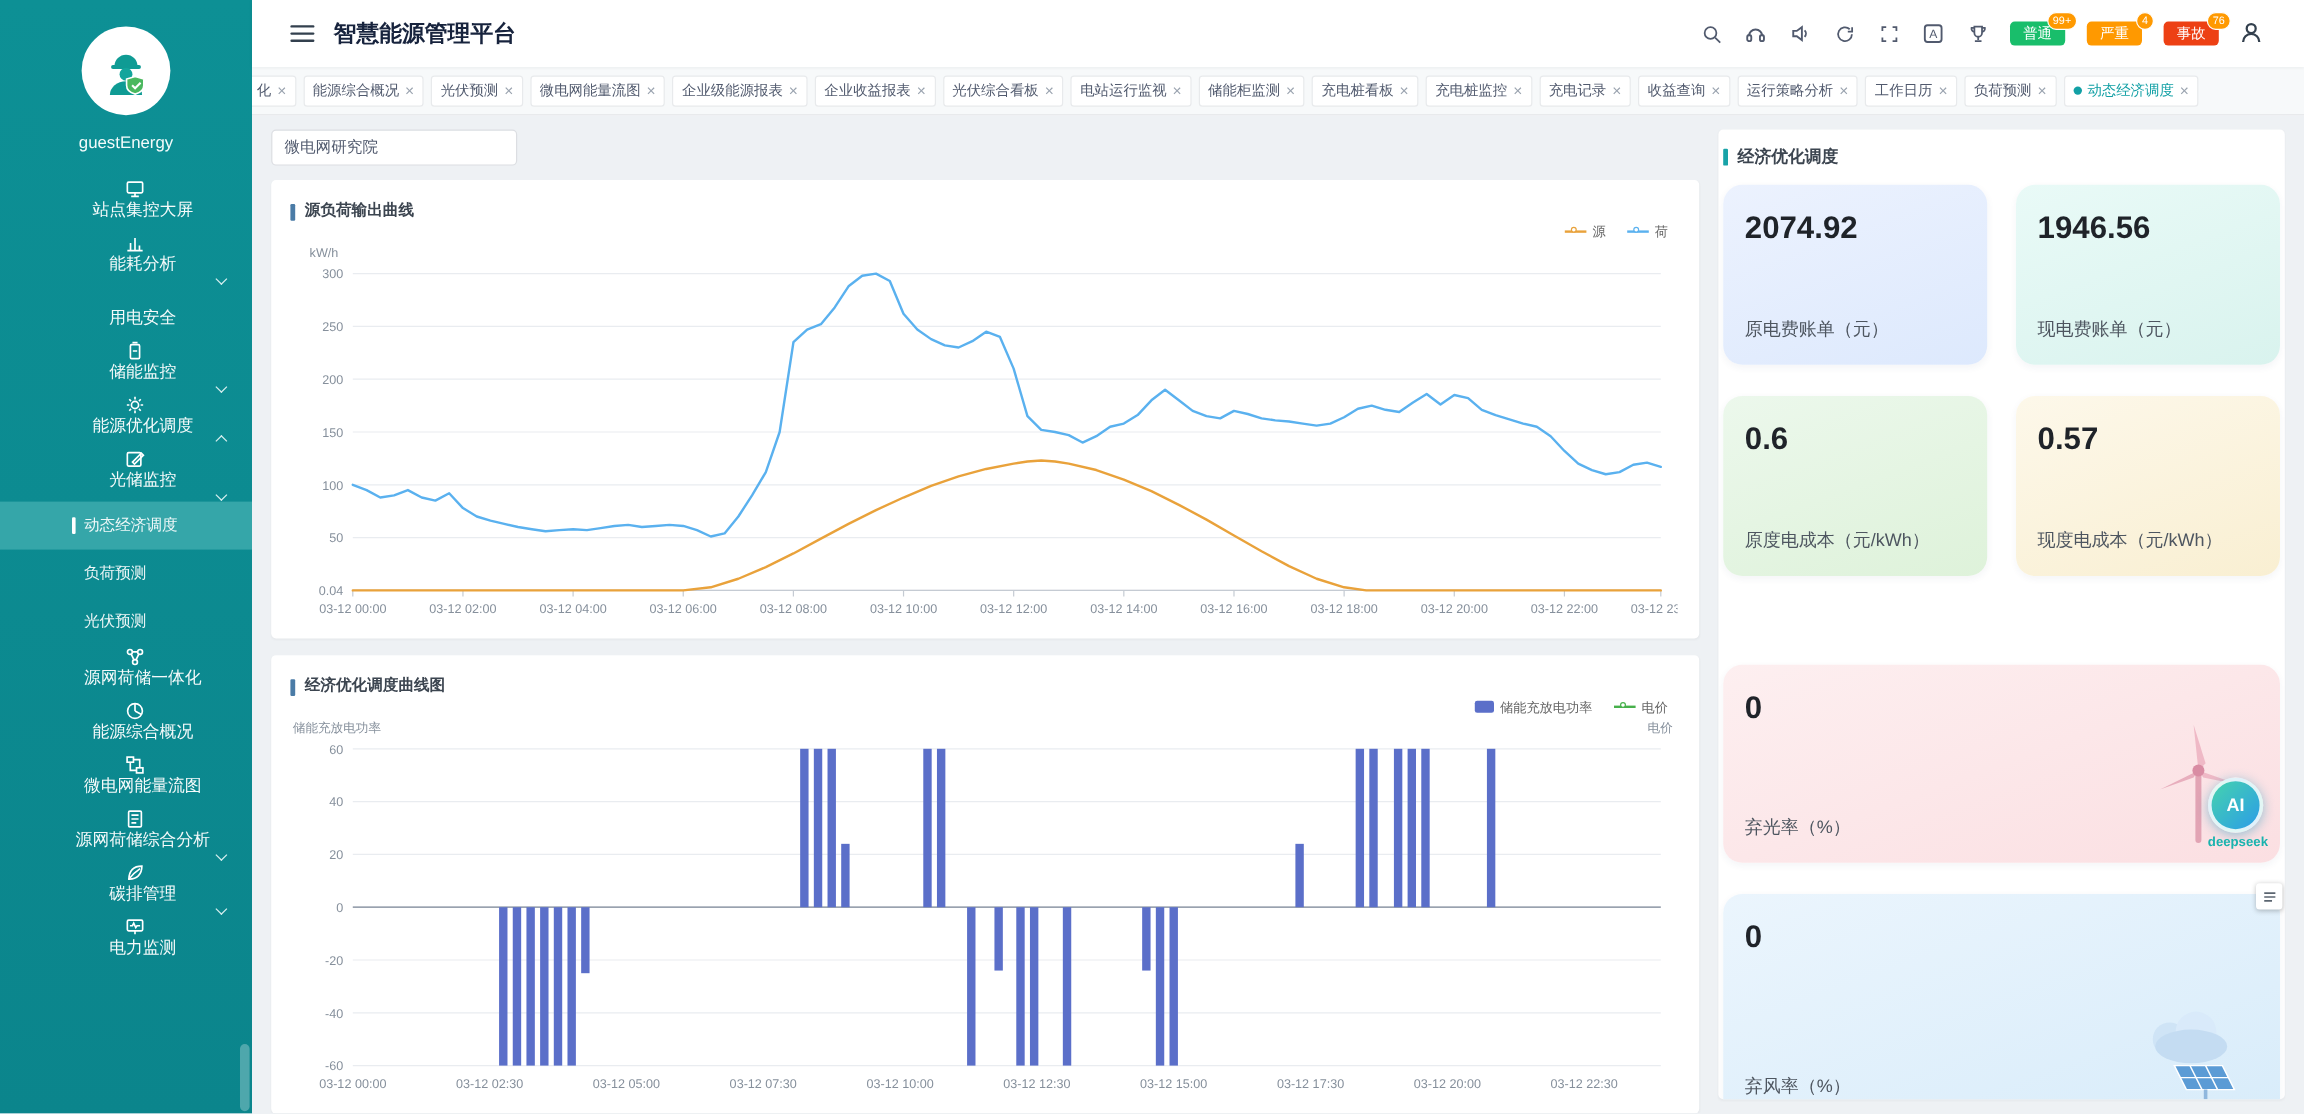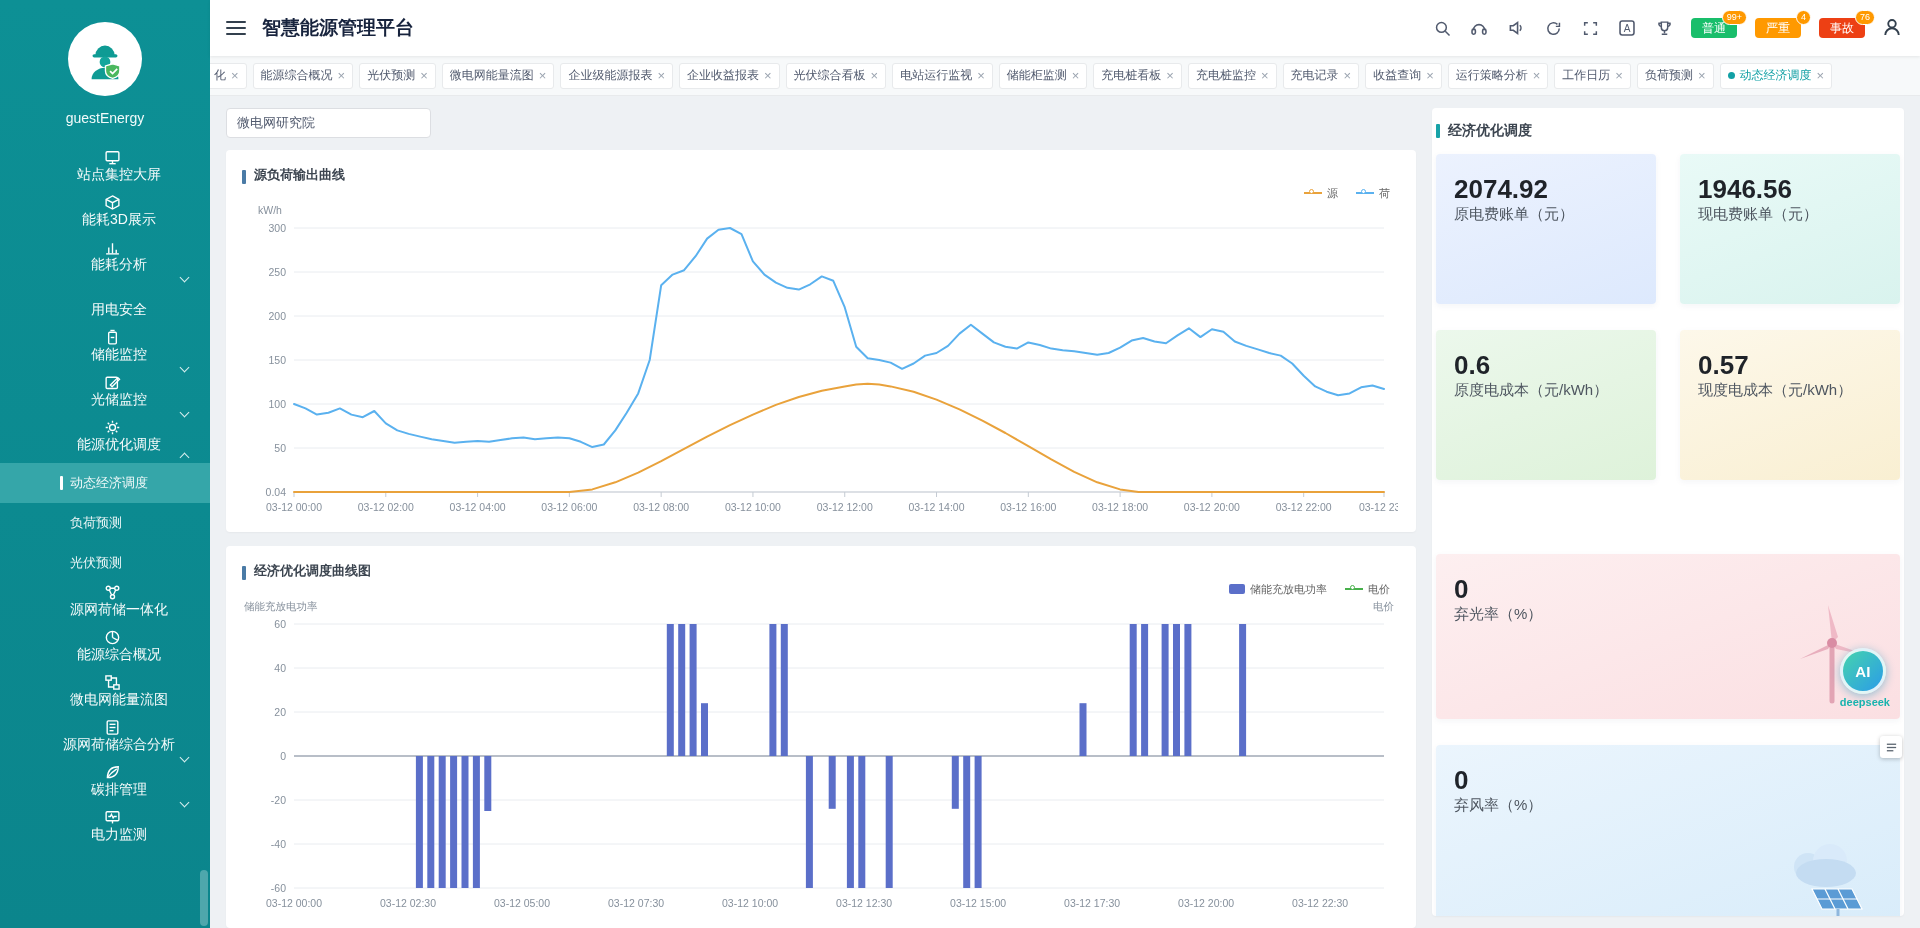--- a/index.html
+++ b/index.html
@@ -26,21 +26,21 @@
   .submenu { }
   .sub-item { height:40px; display:flex; align-items:center; padding-left:70px; font-size:13px;
     color:rgba(255,255,255,.92); cursor:pointer; }
   .sub-item.active { background:#35a6a9; padding-left:60px; }
   .active-bar { width:3px; height:14px; background:#fff; border-radius:1px; margin-right:7px; }
   .scroll-thumb { position:absolute; right:2px; bottom:2px; width:8px; height:56px;
     background:rgba(255,255,255,.28); border-radius:4px; }
 
   
   .main { flex:1; display:flex; flex-direction:column; min-width:0; }
-  .topbar { height:56px; background:#fff; display:flex; align-items:center; padding:0 16px;
+  .topbar { height:56px; background:#fff; display:flex; align-items:center; padding:0 32px;
     box-shadow:0 1px 3px rgba(0,0,0,.08); position:relative; z-index:10; }
   .burger { width:20px; display:inline-flex; flex-direction:column; gap:4px; cursor:pointer; margin-right:16px; }
   .burger i { display:block; height:2px; background:#33404e; border-radius:1px; }
   .app-title { font-size:19px; font-weight:bold; color:#17233d; }
   .topbar-right { margin-left:auto; display:flex; align-items:center; gap:17px; }
   .tb-icon { width:20px; height:20px; display:inline-flex; align-items:center; justify-content:center; cursor:pointer; }
   .tb-icon svg { stroke:#515a6e; fill:none; stroke-width:1.4; }
   .alarm-badge { position:relative; border-radius:4px; color:#fff; font-size:12px;
     padding:4px 11px; cursor:pointer; line-height:1; }
   .alarm-badge .cnt { position:absolute; top:-8px; right:-10px; background:#ff9900; color:#fff;
@@ -76,22 +76,22 @@
   .sw-rect { width:16px; height:10px; border-radius:2px; display:inline-block; }
   svg.chart { display:block; }
   .tk { font-size:10.5px; fill:#86909c; font-family:"Liberation Sans","DejaVu Sans",sans-serif; }
 
   
   .right-panel { width:472px; min-width:472px; background:#fff; border-radius:4px;
     padding:14px 4px; position:relative; box-shadow:0 1px 2px rgba(0,0,0,.04); overflow:hidden; }
   .panel-head { display:flex; align-items:center; }
   .panel-head span.t { font-size:14px; font-weight:600; color:#3c4550; }
   .stat-grid { display:grid; grid-template-columns:1fr 1fr; gap:26px 24px; margin-top:14px; }
-  .stat-card { border-radius:4px; padding:20px 18px; height:150px; display:flex; flex-direction:column;
-    position:relative; box-shadow:0 2px 6px rgba(40,60,90,.05); }
+  .stat-card { border-radius:16px; padding:20px 18px; height:150px; display:flex; flex-direction:column;
+    justify-content:space-between; position:relative; box-shadow:0 2px 6px rgba(40,60,90,.05); }
   .stat-card .v { font-size:26px; font-weight:bold; color:#1f2329; }
   .stat-card .l { font-size:15px; color:#4e5660; }
   .stat-card.wide { grid-column:1 / -1; height:165px; }
   .stat-card.wide.gap-big { margin-top:48px; }
   .stat-card.h-tall { height:190px; }
   .deco { position:absolute; right:22px; bottom:8px; }
   .theme-blue { background:linear-gradient(160deg,#ecf2fe,#dde9fd); }
   .theme-cyan { background:linear-gradient(160deg,#e9faf7,#d9f3ee); }
   .theme-green { background:linear-gradient(160deg,#ecf8ec,#def2da); }
   .theme-yellow { background:linear-gradient(160deg,#fdf8ea,#f9efd2); }
@@ -134,29 +134,20 @@
               <rect x="2" y="2.6" width="12" height="8.4" rx="1"></rect>
               <line x1="8" y1="11" x2="8" y2="13.6"></line>
               <line x1="5" y1="13.8" x2="11" y2="13.8"></line>
             </svg>
           </span>
           <span class="mi-label">站点集控大屏</span>
         </div>
         <div class="menu-item">
           <span class="mi-icon">
             <svg viewBox="0 0 16 16" width="17" height="17">
-              <path d="M8 1.8 L14 5 V11 L8 14.2 L2 11 V5 Z"></path>
-              <path d="M2 5 L8 8.2 L14 5 M8 8.2 V14.2"></path>
-            </svg>
-          </span>
-          <span class="mi-label">能耗3D展示</span>
-        </div>
-        <div class="menu-item">
-          <span class="mi-icon">
-            <svg viewBox="0 0 16 16" width="17" height="17">
               <line x1="2" y1="14" x2="14" y2="14"></line>
               <line x1="4.5" y1="13.5" x2="4.5" y2="8"></line>
               <line x1="8" y1="13.5" x2="8" y2="4"></line>
               <line x1="11.5" y1="13.5" x2="11.5" y2="10"></line>
             </svg>
           </span>
           <span class="mi-label">能耗分析</span>
           <span class="chev down"></span>
         </div>
         <div class="menu-item">
@@ -172,36 +163,36 @@
               <line x1="6" y1="1.4" x2="10" y2="1.4"></line>
               <line x1="6.3" y1="8" x2="9.7" y2="8"></line>
             </svg>
           </span>
           <span class="mi-label">储能监控</span>
           <span class="chev down"></span>
         </div>
         <div class="menu-item">
           <span class="mi-icon">
             <svg viewBox="0 0 16 16" width="17" height="17">
+              <circle cx="8" cy="8" r="2.8"></circle>
+              <path d="M8 1.6 v2 M8 12.4 v2 M1.6 8 h2 M12.4 8 h2 M3.5 3.5 l1.4 1.4 M11.1 11.1 l1.4 1.4 M12.5 3.5 l-1.4 1.4 M4.9 11.1 l-1.4 1.4"></path>
+            </svg>
+          </span>
+          <span class="mi-label">能源优化调度</span>
+          <span class="chev up"></span>
+        </div>
+        <div class="menu-item">
+          <span class="mi-icon">
+            <svg viewBox="0 0 16 16" width="17" height="17">
               <rect x="2" y="3" width="10.6" height="10.6" rx="1"></rect>
               <path d="M6 10.4 L13 3.4 L14.6 5 L7.6 12 Z"></path>
             </svg>
           </span>
           <span class="mi-label">光储监控</span>
           <span class="chev down"></span>
-        </div>
-        <div class="menu-item">
-          <span class="mi-icon">
-            <svg viewBox="0 0 16 16" width="17" height="17">
-              <circle cx="8" cy="8" r="2.8"></circle>
-              <path d="M8 1.6 v2 M8 12.4 v2 M1.6 8 h2 M12.4 8 h2 M3.5 3.5 l1.4 1.4 M11.1 11.1 l1.4 1.4 M12.5 3.5 l-1.4 1.4 M4.9 11.1 l-1.4 1.4"></path>
-            </svg>
-          </span>
-          <span class="mi-label">能源优化调度</span>
-          <span class="chev up"></span>
         </div>
         <div class="submenu">
           <div class="sub-item active">
             <span class="active-bar"></span>
             <span>动态经济调度</span>
           </div>
           <div class="sub-item">
             <span>负荷预测</span>
           </div>
           <div class="sub-item">

